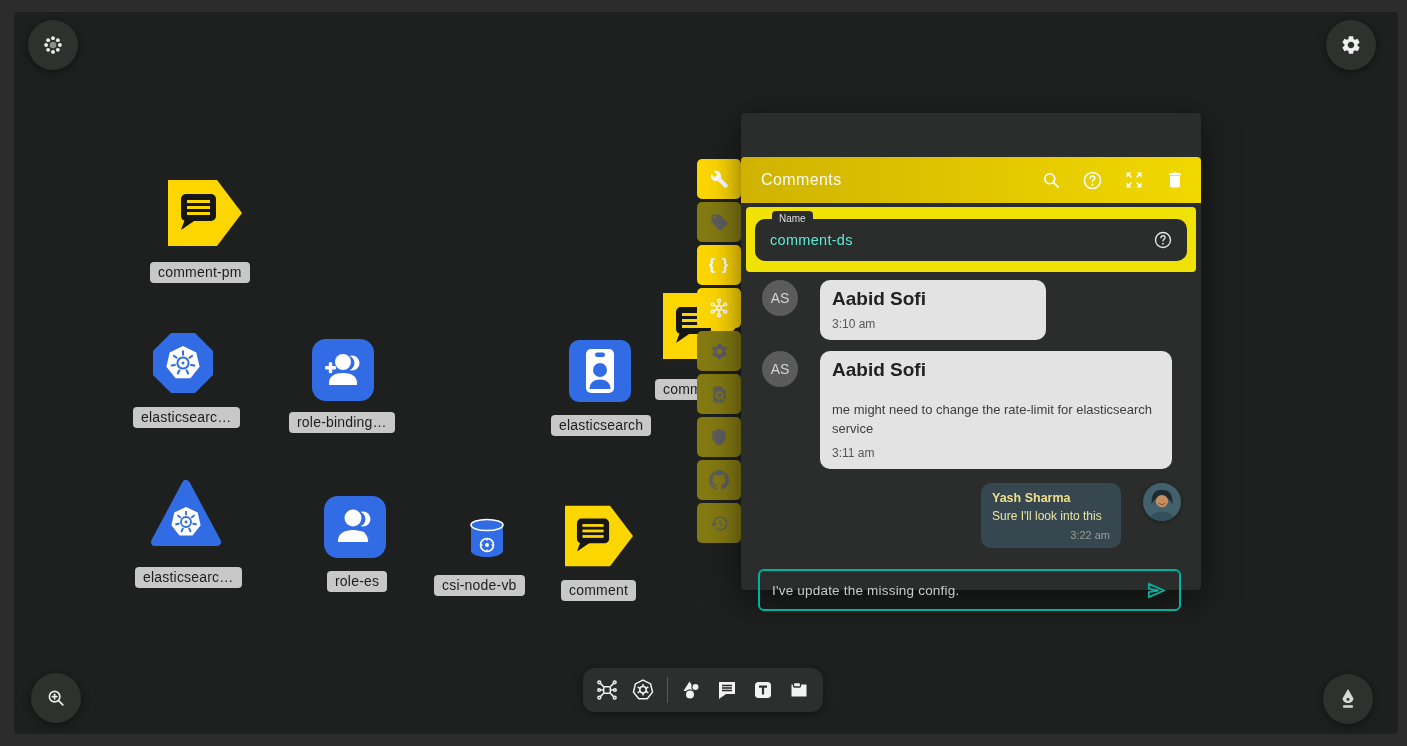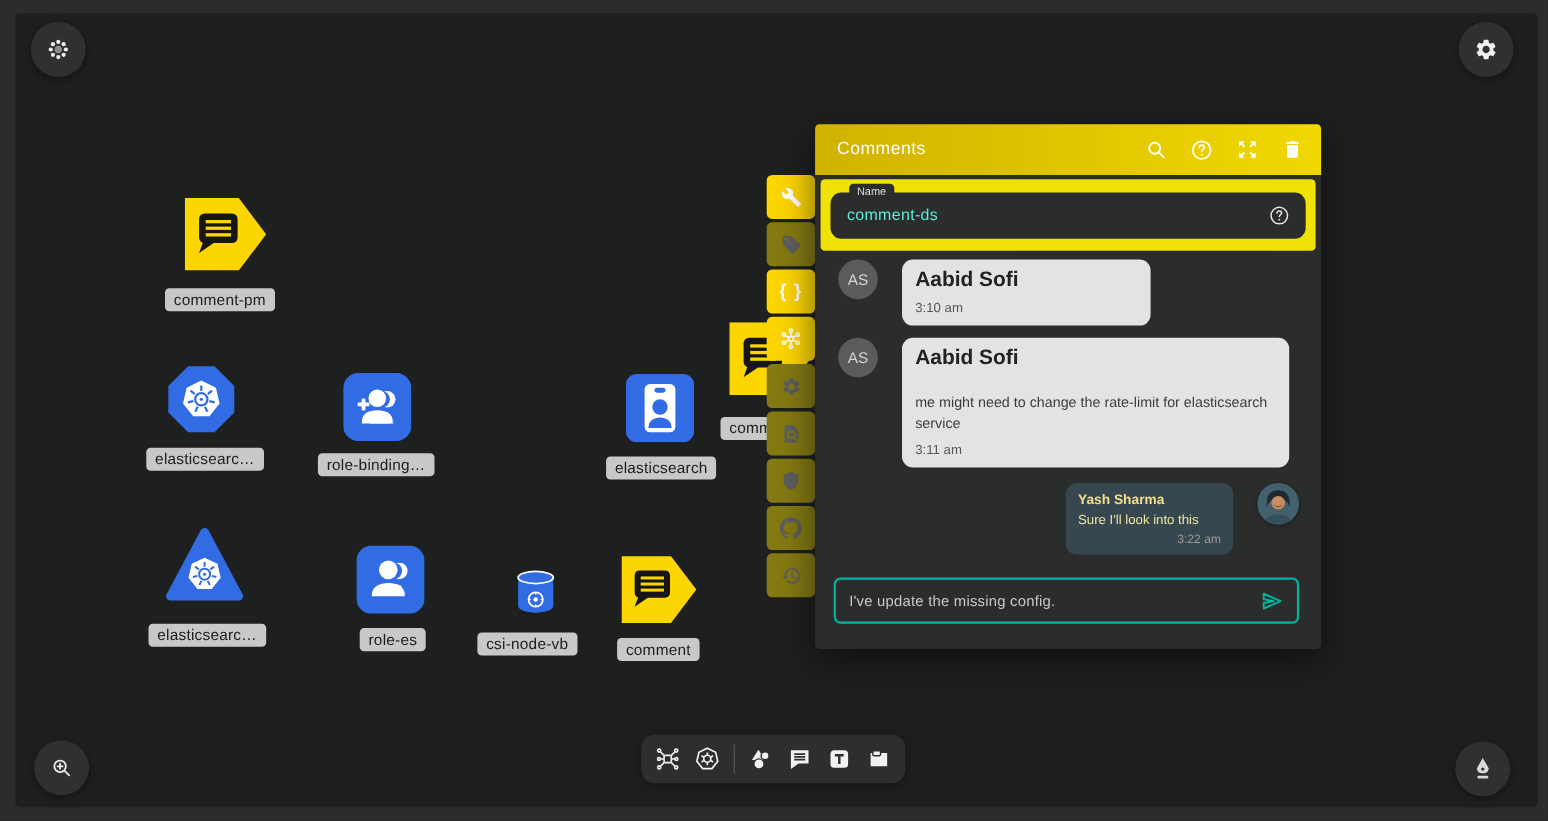--- a/index.html
+++ b/index.html
@@ -21,21 +21,21 @@
   .tbtn { width:44px; height:40px; border-radius:5px; display:flex; align-items:center; justify-content:center; cursor:pointer; }
   .tbtn.on  { background:#fdd600; color:#ffffff; }
   .tbtn.off { background:#847a12; color:#5e5e5e; }
   .tbtn svg { display:block; }
   .braces-glyph { font-size:17px; font-weight:bold; letter-spacing:1px; }
 
   
   .panel { position:absolute; left:741px; top:113px; width:460px; height:477px; background:#2b2d2c;
            border-radius:4px; box-shadow:0 10px 34px rgba(0,0,0,.55); z-index:6; }
   .panel-header { height:46px; background:linear-gradient(90deg,#cfb300,#f2d800); border-radius:4px 4px 0 0;
-                  display:flex; align-items:center; padding:0 16px 0 20px; }
+                  display:flex; align-items:center; padding:0 16px 0 20px;margin-top:44px; }
   .panel-title { flex:1; color:#fafafa; font-size:16px; letter-spacing:.4px; }
   .hicons { display:flex; align-items:center; gap:21px; color:#ffffff; }
   .hicons .hbtn { display:flex; align-items:center; justify-content:center; cursor:pointer; }
 
   .name-section { margin:4px 5px 0 5px; background:#f0e205; border-radius:4px; padding:12px 9px 11px; }
   .name-input { position:relative; background:#2b2d2c; border-radius:10px; height:42px;
                 display:flex; align-items:center; padding:0 14px 0 15px; }
   .name-label { position:absolute; top:-8px; left:17px; background:#2b2d2c; color:#dedede; font-size:10px;
                 padding:2px 7px 1px; border-radius:4px 4px 0 0; }
   .name-value { flex:1; background:transparent; border:none; outline:none; color:#5eead4; font-size:14.5px;
@@ -48,21 +48,21 @@
   .avatar-initials { width:36px; height:36px; border-radius:50%; background:#5b5b5b; color:#d4d4d4;
                      display:flex; align-items:center; justify-content:center; font-size:14px; flex:0 0 36px; }
   .avatar-photo { width:38px; height:38px; border-radius:50%; overflow:hidden; flex:0 0 38px; box-shadow:0 1px 4px rgba(0,0,0,.4); }
   .bubble { background:#e3e3e3; border-radius:10px; padding:8px 12px 9px; color:#3d3d3d; }
   .bubble .who { font-weight:bold; font-size:19px; color:#222; margin-bottom:3px; }
   .bubble .txt { font-size:13px; line-height:1.45; color:#3d3d3d; }
   .bubble .when { font-size:12px; color:#565656; margin-top:7px; }
   .bubble.b1 { width:226px; }
   .bubble.b2 { width:352px; }
   .bubble.b2 .txt { margin-top:20px; }
-  .bubble.dark { background:#37474f; width:152px; padding:8px 11px 7px; }
+  .bubble.dark { background:#37474f; width:140px; padding:8px 11px 7px; }
   .bubble.dark .who { color:#f2df8e; font-size:12.5px; }
   .bubble.dark .txt { color:#ece4a2; font-size:12px; }
   .bubble.dark .when { color:#9b9b9b; font-size:11px; text-align:right; margin-top:4px; }
 
   .chat-input-row { margin:21px 20px 0 17px; border:2px solid #00B39F; border-radius:6px; height:42px;
                     display:flex; align-items:center; padding:0 11px 0 12px; }
   .chat-input { flex:1; background:transparent; border:none; outline:none; color:#c9c9c9; font-size:13.5px;
                 font-family:"Liberation Sans",sans-serif; letter-spacing:.2px; }
   .send-btn { color:#00B39F; display:flex; cursor:pointer; }
 

